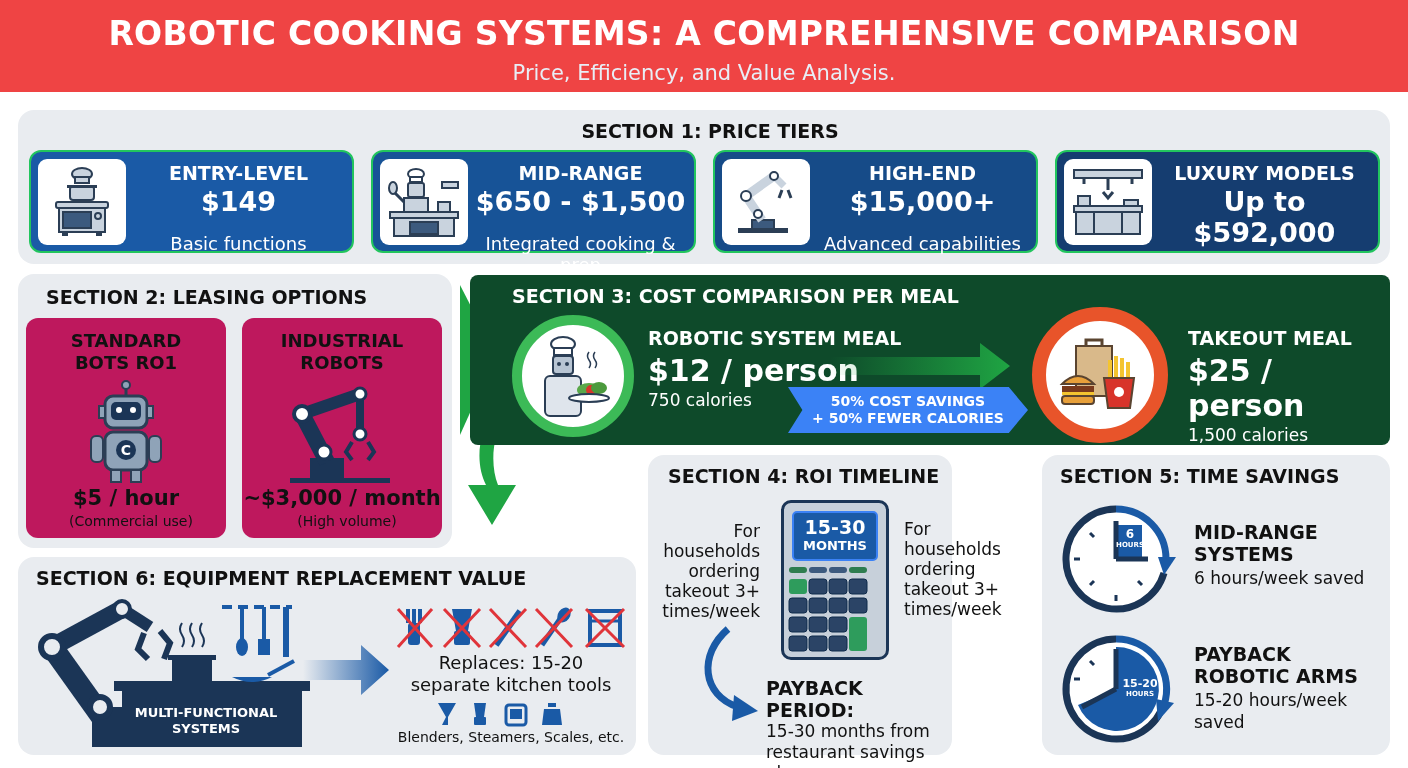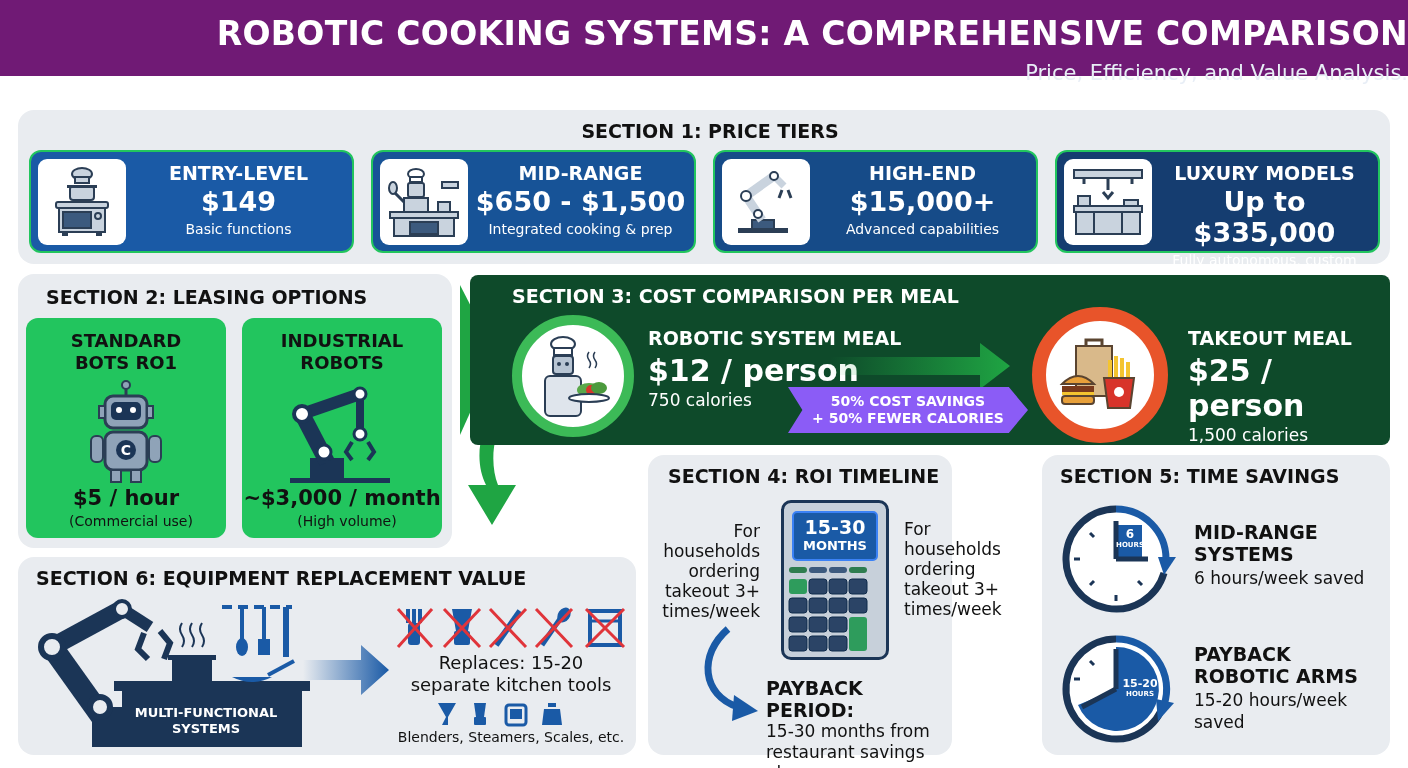--- a/index.html
+++ b/index.html
@@ -1,28 +1,28 @@
 <!DOCTYPE html>
 <html><head>
 <meta charset="utf-8">
 <style>
 *{box-sizing:border-box;margin:0;padding:0}
 body{width:1408px;height:768px;background:#ffffff;font-family:"DejaVu Sans","Liberation Sans",sans-serif;position:relative;overflow:hidden;color:#111}
-.header{position:absolute;left:0;top:0;width:1408px;height:76px;background:#701a75;text-align:right;color:#fff}
+.header{position:absolute;left:0;top:0;width:1408px;height:92px;background:#ef4444;text-align:center;color:#fff}
 .header h1{font-size:33px;font-weight:bold;padding-top:14px;letter-spacing:0.3px}
 .header p{font-size:21px;margin-top:8px;color:#e8eef6}
 .panel{position:absolute;background:#e9ecf0;border-radius:16px}
 .sec-title{font-weight:bold;font-size:19px;color:#111;position:absolute}
 .tier{position:absolute;top:150px;width:325px;height:103px;border-radius:12px;color:#fff;border:2px solid #22c55e}
 .tier .ic{position:absolute;left:7px;top:7px;width:88px;height:86px;background:#fff;border-radius:9px;display:flex;align-items:center;justify-content:center}
 .tier .txt{position:absolute;left:100px;right:6px;top:10px;text-align:center}
 .tier .nm{font-size:19px;font-weight:bold}
 .tier .pr{font-size:27px;font-weight:bold;margin-top:2px}
-.tier .ds{font-size:14px;margin-top:4px}
-.lease-card{position:absolute;top:318px;width:200px;height:220px;background:#22c55e;border-radius:12px;text-align:center}
+.tier .ds{font-size:18px;margin-top:16px}
+.lease-card{position:absolute;top:318px;width:200px;height:220px;background:#be185d;border-radius:12px;text-align:center}
 .lease-card .nm{font-size:18px;font-weight:bold;margin-top:12px;line-height:22px}
 .lease-card .pr{position:absolute;left:0;right:0;top:168px;font-size:21px;font-weight:bold}
 .lease-card .ds{position:absolute;left:10px;right:0;top:195px;font-size:14px}
 .green-panel{position:absolute;left:470px;top:275px;width:920px;height:170px;background:#0e4a2a;border-radius:8px;color:#fff}
 .meal-title{font-size:19px;font-weight:bold}
 .meal-price{font-size:30px;font-weight:bold;margin-top:4px}
 .meal-cal{font-size:17px;margin-top:2px}
 .roi-side{position:absolute;font-size:17px;line-height:20px;color:#111}
 .time-label{font-size:19px;font-weight:bold;line-height:22px}
 .time-val{font-size:17px;line-height:22px;margin-top:2px}
@@ -116,21 +116,21 @@
       <rect x="8" y="30" width="12" height="10" fill="#c9d3de" stroke="#2b3e55" stroke-width="2"></rect>
       <rect x="54" y="34" width="14" height="6" fill="#c9d3de" stroke="#2b3e55" stroke-width="2"></rect>
       <rect x="4" y="40" width="68" height="6" fill="#c9d3de" stroke="#2b3e55" stroke-width="2"></rect>
       <rect x="6" y="46" width="64" height="22" fill="#c9d3de" stroke="#2b3e55" stroke-width="2"></rect>
       <line x1="24" y1="46" x2="24" y2="68" stroke="#2b3e55" stroke-width="2"></line>
       <line x1="52" y1="46" x2="52" y2="68" stroke="#2b3e55" stroke-width="2"></line>
     </svg>
   </div>
   <div class="txt">
     <div class="nm">LUXURY MODELS</div>
-    <div class="pr">Up to $335,000</div>
+    <div class="pr">Up to $592,000</div>
     <div class="ds">Fully autonomous, custom</div>
   </div>
 </div>
 
 <div class="panel" style="left:18px;top:274px;width:434px;height:274px;">
   <div class="sec-title" style="left:28px;top:12px;">SECTION 2: LEASING OPTIONS</div>
 </div>
 
 <div class="lease-card" style="left:26px;">
   <div class="nm"><span>STANDARD</span><br><span>BOTS RO1</span></div>
@@ -210,21 +210,21 @@
   <svg style="position:absolute;left:360px;top:68px;" width="180" height="46" viewBox="0 0 180 46">
     <defs>
         <linearGradient id="ga" x1="0" x2="1">
           <stop offset="0" stop-color="#1fa543" stop-opacity="0"></stop>
           <stop offset="1" stop-color="#1fa543"></stop>
         </linearGradient>
       </defs>
     <path d="M0 14 L150 14 L150 0 L180 23 L150 46 L150 32 L0 32 Z" fill="url(#ga)"></path>
   </svg>
 
-  <div style="position:absolute;left:318px;top:112px;width:240px;height:46px;background:#8b5cf6;clip-path:polygon(0 0,92% 0,100% 50%,92% 100%,0 100%,6% 50%);text-align:center;font-weight:bold;font-size:14px;line-height:17px;padding-top:6px;color:#fff;">
+  <div style="position:absolute;left:318px;top:112px;width:240px;height:46px;background:#3b82f6;clip-path:polygon(0 0,92% 0,100% 50%,92% 100%,0 100%,6% 50%);text-align:center;font-weight:bold;font-size:14px;line-height:17px;padding-top:6px;color:#fff;">
     <div>50% COST SAVINGS</div>
     <div>+ 50% FEWER CALORIES</div>
   </div>
 
   <div style="position:absolute;left:562px;top:32px;width:136px;height:136px;border-radius:50%;background:#fff;border:14px solid #e8542a;display:flex;align-items:center;justify-content:center;">
     <svg width="84" height="78" viewBox="0 0 84 78">
       <rect x="18" y="10" width="36" height="50" fill="#d9b98a" stroke="#5a4430" stroke-width="2"></rect>
       <path d="M28 10 v-6 h16 v6" stroke="#5a4430" stroke-width="3" fill="none"></path>
       <path d="M4 48 q16 -16 32 0 Z" fill="#e8a03a" stroke="#5a4430" stroke-width="2"></path>
       <rect x="4" y="50" width="32" height="6" fill="#7a3a1c"></rect>

